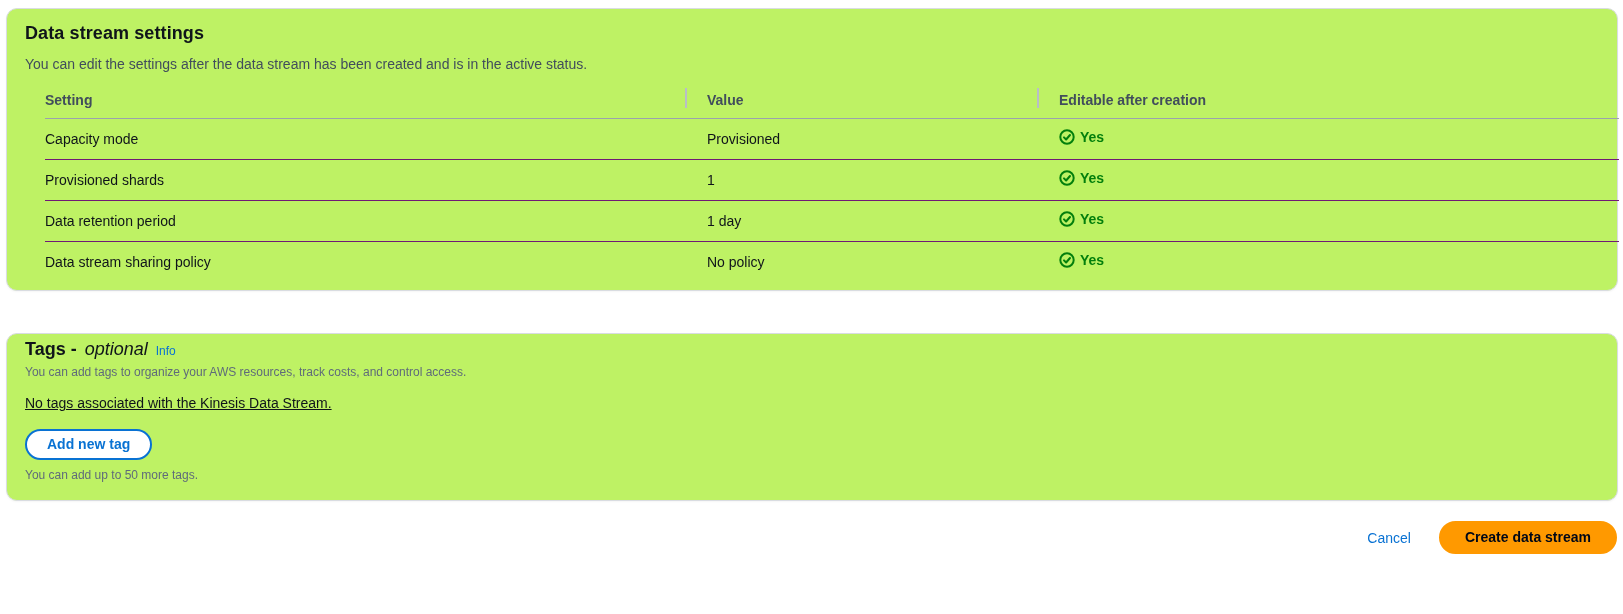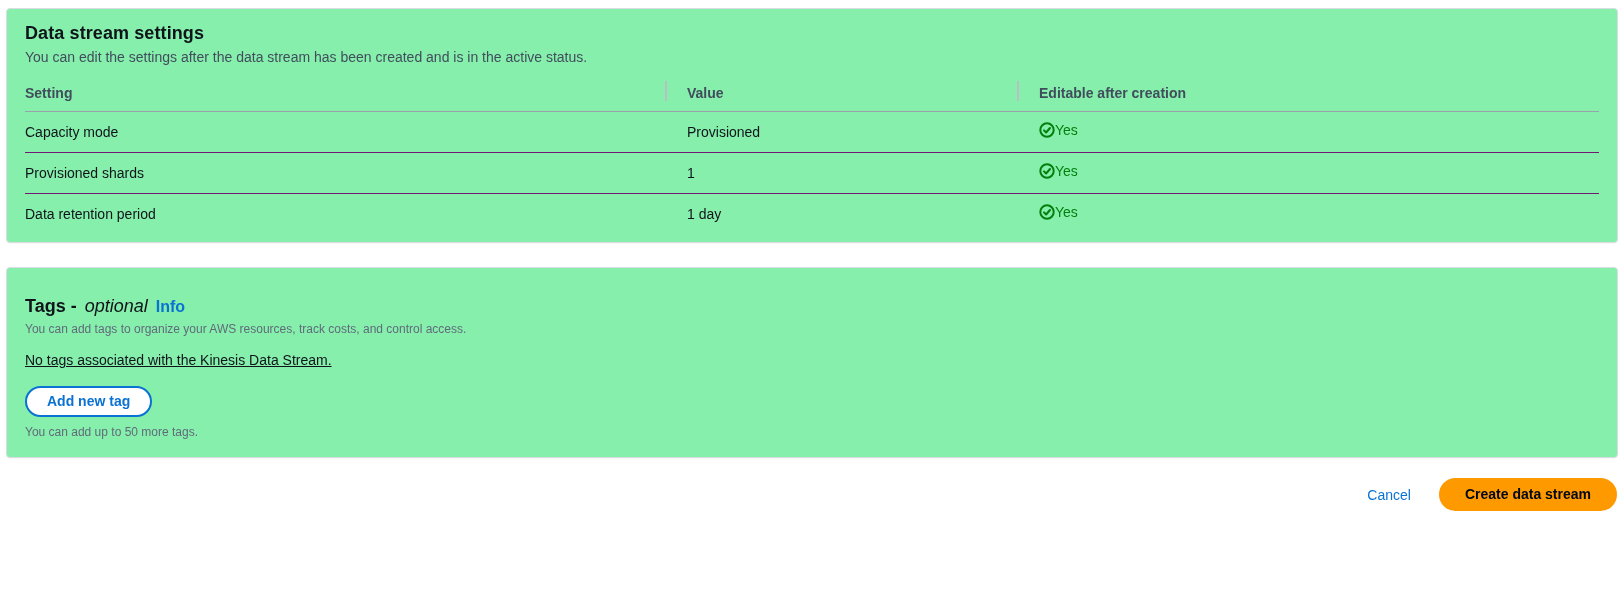--- a/index.html
+++ b/index.html
@@ -4,70 +4,70 @@
 <style>
   * { margin: 0; padding: 0; box-sizing: border-box; }
   html, body {
     width: 1623px; height: 614px;
     background: #ffffff;
     font-family: "Liberation Sans", "DejaVu Sans", sans-serif;
     color: #0f141a;
     overflow: hidden;
   }
   .card {
-    background: #86efac;
+    background: #bef264;
     border: 1px solid var(--border-color, #d9dce1);
-    border-radius: 4px;
+    border-radius: 11px;
     margin: 0 5px 0 6px;
     box-shadow: 0 1px 2px rgba(0,28,36,0.04);
   }
   .card-1 { margin-top: 8px; padding: 14px 18px 8px 18px; }
-  .card-2 { margin-top: 24px; padding: 28px 18px 18px 18px; }
+  .card-2 { margin-top: 42px; padding: 5px 18px 18px 18px; }
 
   .card-title {
     font-size: 18px; font-weight: 700; color: #0f141a;
     letter-spacing: 0.1px;
   }
   .card-desc {
-    margin-top: 5px; font-size: 14px; color: #414d5c;
+    margin-top: 12px; font-size: 14px; color: #414d5c;
   }
 
   
   table.settings {
     width: 100%; margin-top: 12px;
-    border-collapse: collapse; table-layout: fixed;
+    border-collapse: collapse; table-layout: fixed; margin-left: 20px;
   }
   table.settings th {
     text-align: left; font-size: 14px; font-weight: 700; color: #414d5c;
     padding: 8px 0 10px 0;
     border-bottom: 1px solid #9aa2ad;
     position: relative;
   }
   table.settings th.div-left, table.settings td.pad-left { padding-left: 22px; }
   table.settings th.div-left::before {
     content: ""; position: absolute; left: 0; top: 4px; height: 20px; width: 2px;
     background: #b9bec7;
   }
   table.settings td {
     font-size: 14px; color: #0f141a;
     padding: 10px 0 11px 0;
     border-bottom: 1px solid #701a75;
   }
   table.settings tr:last-child td { border-bottom: none; }
 
-  .yes-cell { display: inline-flex; align-items: center; color: var(--success-green, #037f0c); }
+  .yes-cell { display: inline-flex; align-items: center; gap: 5px; color: var(--success-green, #037f0c); font-weight: bold; }
   .yes-cell svg { display: block; }
   .yes-label { font-size: 14px; color: var(--success-green, #037f0c); }
 
   
   .tags-heading { display: flex; align-items: baseline; gap: 8px; }
   .tags-title-main { font-size: 18px; font-weight: 700; color: #0f141a; }
   .tags-title-optional { font-size: 18px; font-style: italic; font-weight: 400; color: #0f141a; }
   .info-link {
-    font-size: 16px; font-weight: 700; color: var(--link-blue, #0972d3);
+    font-size: 12px; font-weight: 400; color: var(--link-blue, #0972d3);
     text-decoration: none; cursor: pointer;
   }
   .tags-desc { margin-top: 5px; font-size: 12px; color: #5f6b7a; }
   .tags-empty { margin-top: 16px; font-size: 14px; color: #0f141a; text-decoration: underline; }
   .btn-secondary {
     margin-top: 18px;
     display: inline-block;
     background: #ffffff;
     border: 2px solid var(--link-blue, #0972d3);
     color: var(--link-blue, #0972d3);
@@ -148,20 +148,31 @@
         <td>Data retention period</td>
         <td class="pad-left">1 day</td>
         <td class="pad-left"><span class="yes-cell">
               <svg width="16" height="16" viewBox="0 0 16 16" fill="none" stroke="#037f0c" stroke-width="2">
                 <circle cx="8" cy="8" r="6.7"></circle>
                 <path d="M5 8.4l2.1 2.1L11 6" stroke-linecap="round" stroke-linejoin="round"></path>
               </svg>
               <span class="yes-label">Yes</span>
             </span></td>
       </tr>
+      <tr>
+        <td>Data stream sharing policy</td>
+        <td class="pad-left">No policy</td>
+        <td class="pad-left"><span class="yes-cell">
+              <svg width="16" height="16" viewBox="0 0 16 16" fill="none" stroke="#037f0c" stroke-width="2">
+                <circle cx="8" cy="8" r="6.7"></circle>
+                <path d="M5 8.4l2.1 2.1L11 6" stroke-linecap="round" stroke-linejoin="round"></path>
+              </svg>
+              <span class="yes-label">Yes</span>
+            </span></td>
+      </tr>
     </tbody>
   </table>
 </section>
 
 <section class="card card-2">
   <div class="tags-heading">
     <span class="tags-title-main">Tags -</span>
     <span class="tags-title-optional">optional</span>
     <a class="info-link">Info</a>
   </div>

